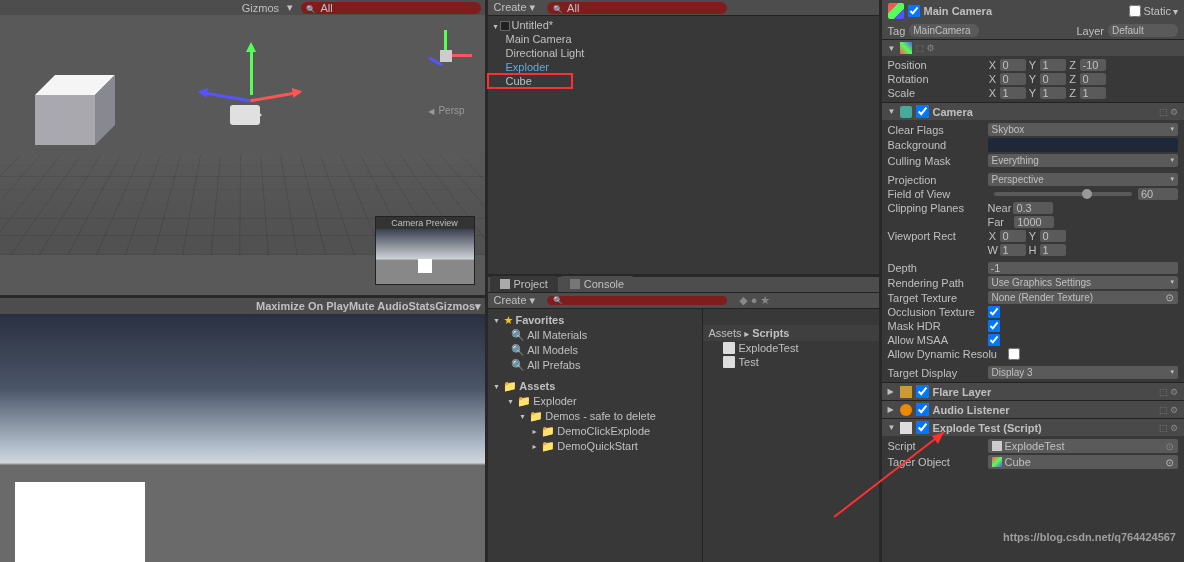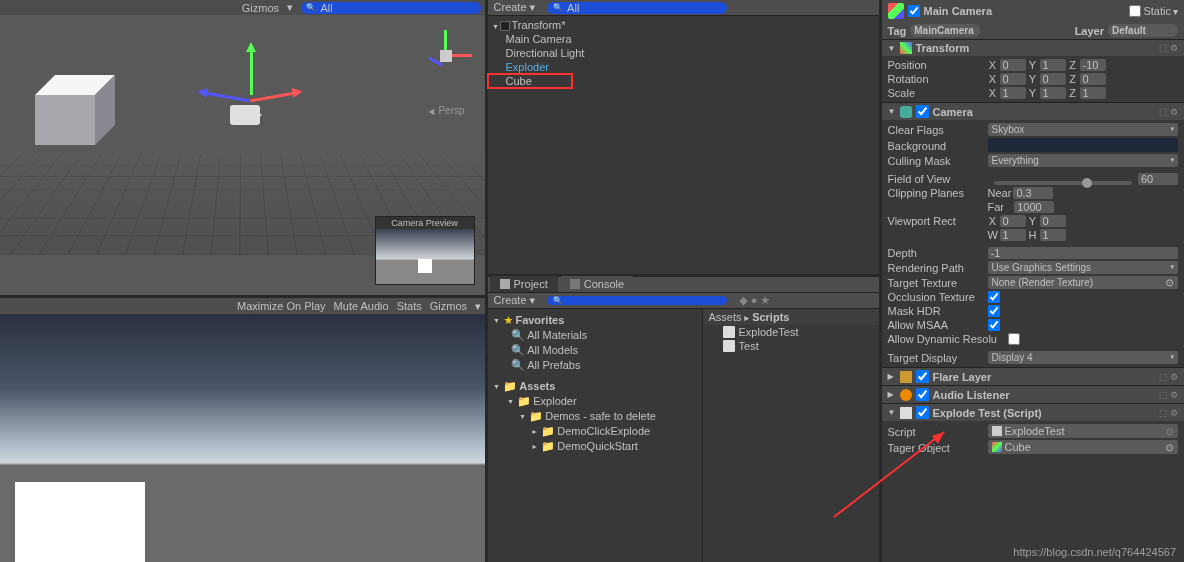--- a/index.html
+++ b/index.html
@@ -38,87 +38,87 @@
 .axis-gizmo .ax { position: absolute; left: 32px; top: 24px; width: 20px; height: 3px; background: #f55; }
 .axis-gizmo .az { position: absolute; left: 8px; top: 30px; width: 15px; height: 3px; background: #55f; transform: rotate(30deg); }
 .persp-label { position: absolute; right: 20px; top: 90px; font-size: 10px; color: #999; }
 .persp-label::before { content: '◀'; margin-right: 4px; font-size: 8px; }
 .camera-preview { position: absolute; right: 10px; bottom: 10px; width: 100px; border: 1px solid #222; }
 .camera-preview .cp-title { background: #333; text-align: center; font-size: 9px; padding: 1px; }
 .camera-preview .cp-view { height: 55px; background: linear-gradient(#3a4050 0%, #cfd4d8 55%, #888 56%, #888 100%); position: relative; }
 .camera-preview .cp-cube { position: absolute; left: 42px; top: 30px; width: 14px; height: 14px; background: #fff; }
 
 
-.game-toolbar { height: 16px; background: #4d4d4d; display: flex; align-items: center; justify-content: flex-end; padding: 0 4px; gap: 8px; font-size: 10px; }
+.game-toolbar { height: 16px; background: #4d4d4d; display: flex; align-items: center; justify-content: flex-end; padding: 0 4px; font-size: 10px; font-weight: bold; }
 .game-view { flex: 1; background: linear-gradient(#2a3040 0%, #4a5568 30%, #b8c4d0 55%, #d0d6da 60%, #6a6a6a 61%, #6a6a6a 100%); position: relative; }
 .game-cube { position: absolute; left: 15px; bottom: 0; width: 130px; height: 80px; background: #fff; }
 
 
 .panel-header { height: 16px; background: #4d4d4d; display: flex; align-items: center; padding: 0 6px; gap: 12px; border-bottom: 1px solid #222; }
-.search-box { background: #1d4ed8; border-radius: 8px; padding: 0 6px; font-size: 9px; color: #888; flex: 1; max-width: 180px; display: flex; align-items: center; gap: 4px; }
+.search-box { background: #7f1d1d; border-radius: 8px; padding: 0 6px; font-size: 9px; color: #888; flex: 1; max-width: 180px; display: flex; align-items: flex-end; gap: 4px; }
 .search-box::before { content: '🔍'; font-size: 8px; }
 .hierarchy-body { flex: 1; background: #383838; padding: 2px 0; }
 .hier-item { padding: 1px 4px 1px 18px; cursor: default; }
 .hier-item.root { padding-left: 6px; }
 .hier-item.root::before { content: '▾'; margin-right: 2px; font-size: 8px; }
 .hier-item.root .unity-icon { display: inline-block; width: 10px; height: 10px; background: #222; border: 1px solid #666; vertical-align: middle; margin-right: 2px; }
 .hier-item.link { color: #5dade2; }
 .hier-item.highlighted { outline: 2px solid #ff3030; outline-offset: -1px; padding-right: 40px; display: inline-block; min-width: 80px; }
 
 
 .project-tabs { height: 16px; background: #4d4d4d; display: flex; align-items: flex-end; border-bottom: 1px solid #222; }
 .project-tab { padding: 2px 10px; background: #383838; border-top-left-radius: 3px; border-top-right-radius: 3px; margin-left: 2px; display: flex; align-items: center; gap: 4px; }
 .project-tab.inactive { background: #4d4d4d; color: #999; }
 .project-body { display: flex; flex: 1; }
 .project-tree { width: 215px; background: #383838; padding: 4px 0; border-right: 1px solid #222; }
 .project-list { flex: 1; background: #383838; }
-.project-breadcrumb { padding: 2px 6px; background: #3f3f3f; font-size: 10px; }
+.project-breadcrumb { padding: 2px 6px; background: #3f3f3f; font-size: 10px; margin-top: 16px; }
 .tree-item { padding: 1px 4px; display: flex; align-items: center; gap: 2px; }
 .tree-item .fold { width: 10px; font-size: 8px; text-align: center; }
 .tree-item .star { color: #f5c518; }
 .tree-item .mag { color: #f5c518; }
 .tree-item .folder { color: #999; }
 .list-item { padding: 1px 6px 1px 20px; display: flex; align-items: center; gap: 4px; }
 .list-item .icon { width: 12px; height: 12px; background: #ddd; border-radius: 1px; }
 
 
 .inspector { flex: 1; overflow: hidden; }
 .insp-header { background: #494949; padding: 3px 6px; display: flex; align-items: center; gap: 4px; }
 .insp-header .obj-icon { width: 16px; height: 16px; background: linear-gradient(135deg, #f55 33%, #5f5 33% 66%, #55f 66%); border-radius: 2px; }
 .insp-header input[type=checkbox] { width: 12px; height: 12px; }
 .insp-header .name { flex: 1; font-weight: bold; }
 .insp-header .static { font-size: 10px; display: flex; align-items: center; gap: 2px; }
-.insp-tagrow { background: #494949; padding: 2px 6px; display: flex; align-items: center; gap: 4px; font-size: 10px; font-weight: bold; }
+.insp-tagrow { background: #494949; padding: 2px 6px; display: flex; align-items: center; gap: 4px; font-size: 10px; }
 .insp-tagrow .dd { background: #5a5a5a; padding: 1px 4px; border-radius: 6px; min-width: 70px; font-size: 10px; }
 .component { border-top: 1px solid #222; }
 .comp-header { background: #494949; padding: 2px 6px; display: flex; align-items: center; gap: 4px; }
 .comp-header .fold { font-size: 8px; width: 8px; }
 .comp-header .cicon { width: 12px; height: 12px; }
 .comp-header .title { flex: 1; font-weight: bold; }
 .comp-header .tools { display: flex; gap: 2px; font-size: 9px; color: #888; }
 .comp-body { padding: 2px 6px; }
-.prop-row { display: flex; align-items: flex-end; padding: 1px 0; font-size: 10px; }
+.prop-row { display: flex; align-items: center; padding: 1px 0; font-size: 10px; }
 .prop-row .label { width: 100px; }
 .prop-row .fields { flex: 1; display: flex; gap: 2px; }
 .prop-row .fields .f { display: flex; align-items: center; gap: 2px; }
 .prop-row .fields .f .fl { width: 10px; text-align: center; }
 .prop-row .fields .f .fv { background: #5a5a5a; padding: 0 3px; min-width: 26px; border-radius: 2px; }
 .prop-row .dd { background: #5a5a5a; padding: 1px 4px; border-radius: 2px; flex: 1; font-size: 10px; position: relative; }
 .prop-row .dd::after { content: '▾'; position: absolute; right: 4px; font-size: 7px; top: 2px; }
 .prop-row .colorfield { background: #1e2838; height: 14px; flex: 1; border-radius: 2px; }
 .prop-row .slider { flex: 1; height: 4px; background: #5a5a5a; border-radius: 2px; position: relative; margin: 0 6px; }
 .prop-row .slider::after { content: ''; position: absolute; right: 40px; top: -3px; width: 10px; height: 10px; background: #999; border-radius: 50%; }
 .prop-row .num { background: #5a5a5a; padding: 0 3px; min-width: 40px; border-radius: 2px; }
 .prop-row input[type=checkbox] { width: 12px; height: 12px; }
 .prop-row .objref { background: #5a5a5a; padding: 1px 4px; border-radius: 2px; flex: 1; font-size: 10px; display: flex; align-items: center; gap: 3px; position: relative; }
 .prop-row .objref::after { content: '⊙'; position: absolute; right: 4px; }
 .add-component { display: block; margin: 12px auto; background: #5a5a5a; border: 1px solid #333; padding: 4px 40px; border-radius: 2px; color: #ccc; }
 .red-arrow { position: absolute; right: 230px; bottom: 40px; width: 130px; height: 100px; }
 .red-arrow svg { width: 100%; height: 100%; }
-.watermark { position: absolute; right: 8px; bottom: 4px; font-size: 11px; color: #aaa; opacity: 0.9; }
+.watermark { position: absolute; right: 8px; bottom: 19px; font-size: 11px; color: #aaa; opacity: 0.9; font-weight: bold; }
 
 .vdiv { width: 3px; background: #282828; cursor: col-resize; }
 .hdiv { height: 3px; background: #282828; cursor: row-resize; }
 
 .cicon.transform { background: linear-gradient(45deg,#f55,#5f5,#55f); }
 .cicon.camera { background: #4a9; border-radius: 2px; }
 .cicon.flare { background: #c93; }
 .cicon.audio { background: #e80; border-radius: 50%; }
 .cicon.script { background: #ddd; }
 .pi { width:10px; height:10px; display:inline-block; }
@@ -179,21 +179,21 @@
   <div class="vdiv"></div>
 
   <div class="col-mid">
     <div class="panel-header">
       <span><span>Create</span> ▾</span>
       <span class="search-box">
           <span>All</span>
         </span>
     </div>
     <div class="hierarchy-body">
-      <div class="hier-item root"><span class="unity-icon"></span><span>Transform*</span></div>
+      <div class="hier-item root"><span class="unity-icon"></span><span>Untitled*</span></div>
       <div class="hier-item">Main Camera</div>
       <div class="hier-item">Directional Light</div>
       <div class="hier-item link">Exploder</div>
       <div class="hier-item highlighted">Cube</div>
     </div>
     <div class="hdiv"></div>
     <div class="project-tabs">
       <div class="project-tab">
           <span class="pi" style="background:#aaa"></span>
           <span>Project</span>
@@ -283,21 +283,20 @@
         <span class="dd">MainCamera</span>
         <span style="flex:1"></span>
         <span>Layer</span>
         <span class="dd">Default</span>
       </div>
 
       <div class="component">
         <div class="comp-header">
             <span class="fold">▼</span>
             <span class="cicon transform"></span>
-            <span class="title">Transform</span>
             <span class="tools">⬚ ⚙</span>
           </div>
         <div class="comp-body">
           <div class="prop-row">
               <span class="label">Position</span>
               <span class="fields">
             <span class="f">
                   <span class="fl">X</span>
                   <span class="fv">0</span>
                 </span>
@@ -364,20 +363,24 @@
           <div class="prop-row">
               <span class="label">Background</span>
               <span class="colorfield"></span>
             </div>
           <div class="prop-row">
               <span class="label">Culling Mask</span>
               <span class="dd">Everything</span>
             </div>
           <div style="height:4px"></div>
           <div class="prop-row">
+              <span class="label">Projection</span>
+              <span class="dd">Perspective</span>
+            </div>
+          <div class="prop-row">
               <span class="label">Field of View</span>
               <span class="slider"></span>
               <span class="num">60</span>
             </div>
           <div class="prop-row">
               <span class="label">Clipping Planes</span>
               <span class="fields">
                 <span class="f">
                   <span>Near</span> 
                   <span class="fv" style="min-width:40px">0.3</span>
@@ -441,21 +444,21 @@
               <span class="label">Allow MSAA</span>
               <input type="checkbox" checked="" style="">
             </div>
           <div class="prop-row">
               <span class="label" style="width:120px">Allow Dynamic Resolu</span>
               <input type="checkbox" style="">
             </div>
           <div style="height:4px"></div>
           <div class="prop-row">
               <span class="label">Target Display</span>
-              <span class="dd">Display 4</span>
+              <span class="dd">Display 3</span>
             </div>
         </div>
       </div>
 
       <div class="component">
         <div class="comp-header">
             <span class="fold">▶</span>
             <span class="cicon flare"></span>
             <input type="checkbox" checked="" style="">
             <span class="title">Flare Layer</span>

